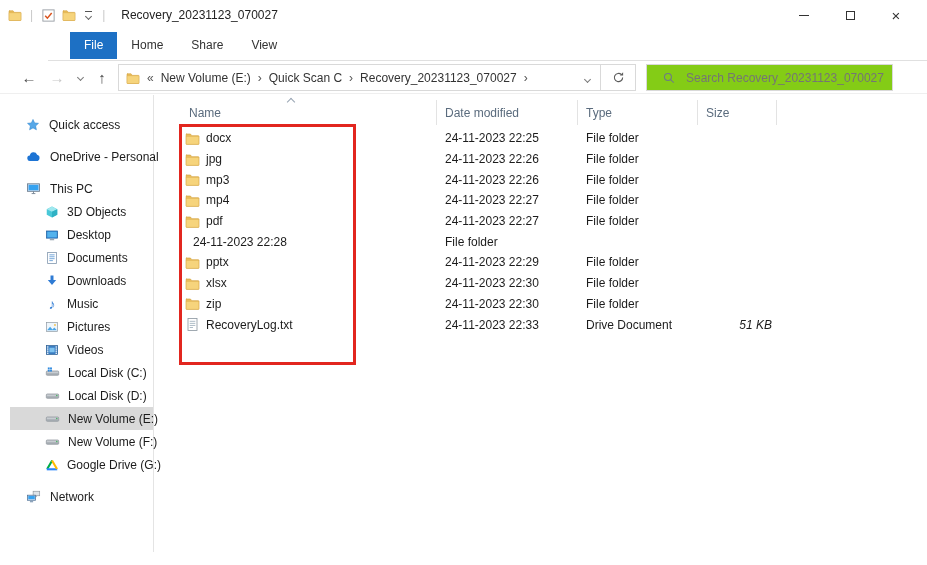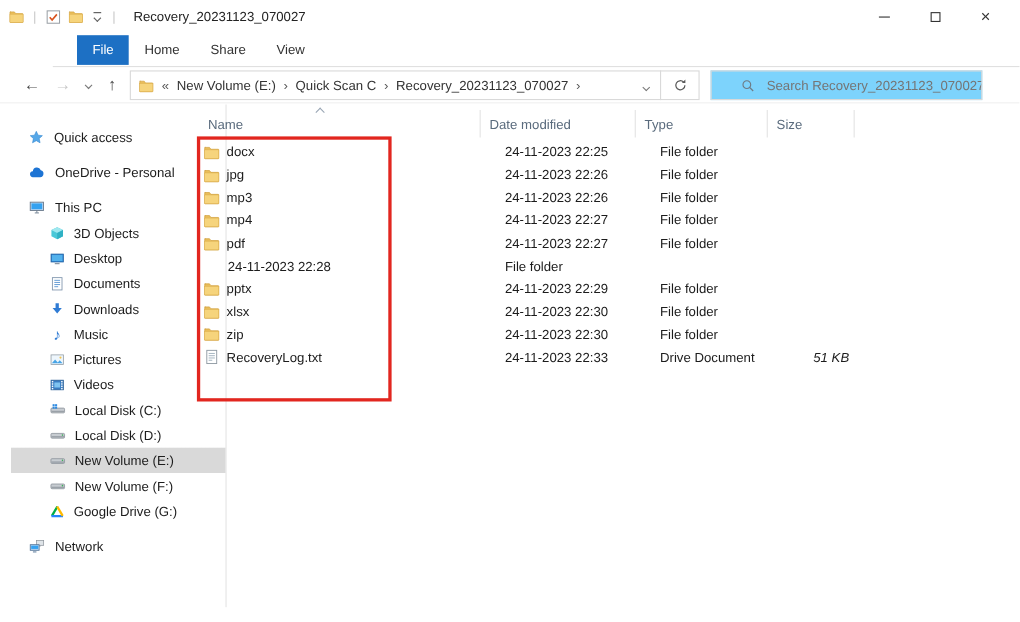--- a/index.html
+++ b/index.html
@@ -34,27 +34,27 @@
   
   .toolbar { position:absolute; left:0; top:61px; width:927px; height:33px; border-bottom:1px solid #efefef; }
   .nav-arrow { position:absolute; top:0; height:33px; display:flex; align-items:center; justify-content:center; font-size:15px; }
   .addr { position:absolute; left:118px; top:3px; width:518px; height:27px; border:1px solid #d9d9d9; background:#fff; display:flex; align-items:center; }
   .addr-left { display:flex; align-items:center; flex:1; padding-left:7px; gap:5px; }
   .crumb { color:#333; }
   .crumb-sep { color:#555; font-size:12px; padding:0 2px; }
   .addr-divider { width:1px; height:27px; background:#d9d9d9; }
   .addr-refresh { width:34px; display:flex; align-items:center; justify-content:center; }
   .addr-dropdown { padding:0 10px; }
-  .searchbox { position:absolute; left:646px; top:3px; width:247px; height:27px; border:1px solid #d9d9d9; background:#7dd3fc; display:flex; align-items:center; padding-left:26px; gap:10px; }
+  .searchbox { position:absolute; left:646px; top:3px; width:247px; height:27px; border:1px solid #d9d9d9; background:#84cc16; display:flex; align-items:center; padding-left:15px; gap:10px; }
   .searchbox input { border:none; outline:none; flex:1; font:12px "Liberation Sans",sans-serif; color:#333; background:transparent; }
   .searchbox input::placeholder { color:#757575; opacity:1; }
 
   
   .content { position:absolute; left:0; top:95px; width:927px; height:470px; }
-  .sidebar { position:absolute; left:0; top:0; width:206px; height:457px; border-right:1px solid #e4e4e4; padding-top:18px; }
+  .sidebar { position:absolute; left:0; top:0; width:154px; height:457px; border-right:1px solid #e4e4e4; padding-top:18px; }
   .sb-item { height:23px; display:flex; align-items:center; }
   .sb-item.lvl0 { padding-left:26px; }
   .sb-item.lvl1 { padding-left:45px; }
   .sb-item.group-gap { margin-top:9px; }
   .sb-item .ic { margin-right:8px; flex:0 0 auto; }
   .sb-item.lvl0 .ic { margin-right:9px; }
   .sb-item.selected { background:linear-gradient(#d9d9d9,#d9d9d9) 10px 0 / calc(100% - 10px) 100% no-repeat; }
   .sb-label { color:#1c1c1c; white-space:nowrap; }
   .note-glyph { color:#2f7bd4; font-size:14px; width:14px; text-align:center; }
 
@@ -62,21 +62,21 @@
   .grid { display:grid; grid-template-columns:252px 141px 120px 79px; padding-left:14px; }
   .lheader { height:29px; align-items:center; color:#5a6b7d; position:relative; }
   .hcell { position:relative; height:35px; display:flex; align-items:center; padding-left:4px; }
   .hcell::after { content:""; position:absolute; right:0; top:5px; bottom:5px; width:1px; background:#e3e3e3; }
   .hcell.c2, .hcell.c3, .hcell.c4 { padding-left:8px; }
   .sort-caret { position:absolute; left:117px; top:4px; width:6px; height:6px; border-left:1.3px solid #98a5b3; border-top:1.3px solid #98a5b3; transform:rotate(45deg); }
   .rows { padding-top:4px; }
   .frow { height:20.7px; align-items:center; }
   .cell { display:flex; align-items:center; overflow:hidden; white-space:nowrap; }
   .cell.name { gap:6px; }
-  .cell.c2, .cell.c3 { padding-left:8px;margin-left:14px; }
+  .cell.c2, .cell.c3 { padding-left:8px; }
   .cell.c4 { justify-content:flex-end; padding-right:5px;font-style:italic; }
   .annotation-box { position:absolute; left:179px; top:124px; width:177px; height:241px; border:3px solid #e2261f; pointer-events:none; }
   svg.ic { flex:0 0 auto; }
 </style>
 </head>
 <body>
 
 <svg width="0" height="0" style="position:absolute" aria-hidden="true">
   <defs>
     <symbol id="i-folder" viewBox="0 0 16 16">

